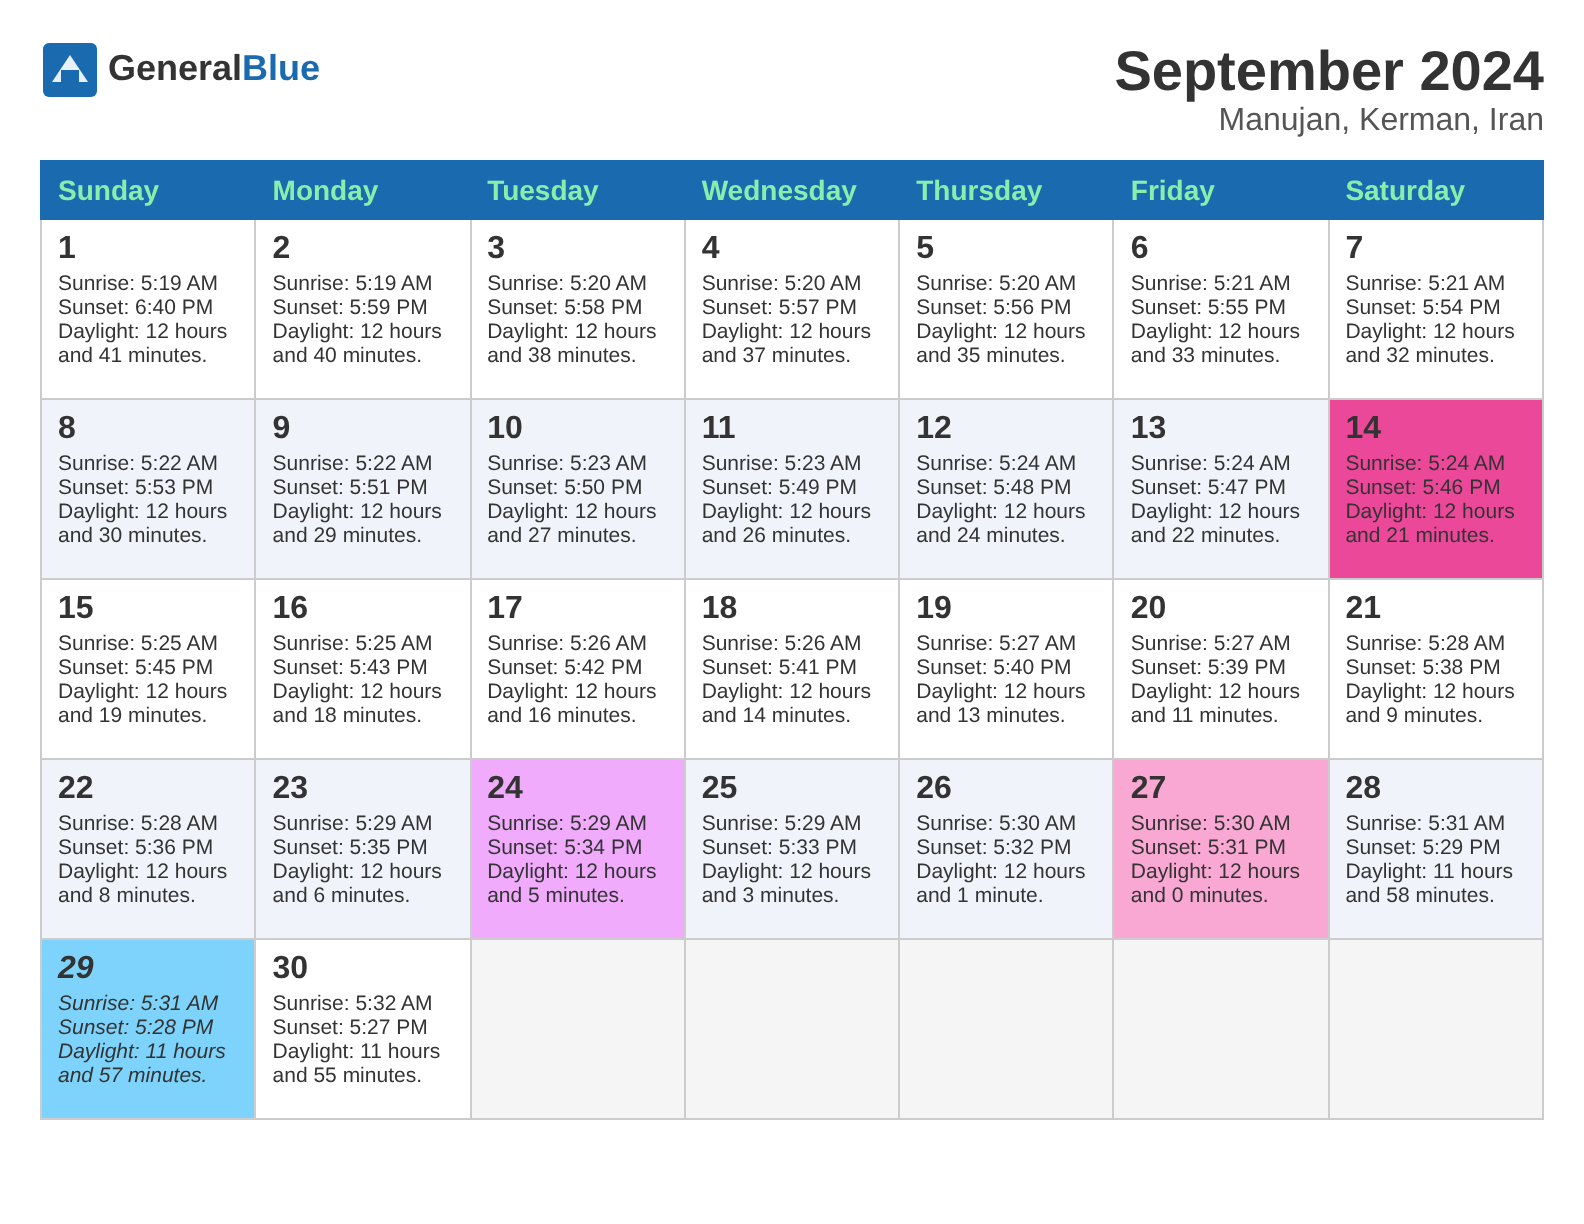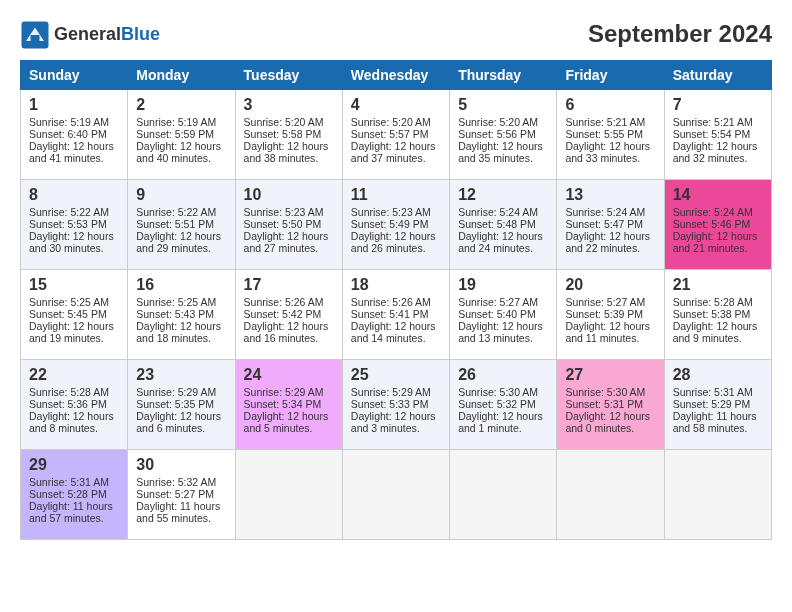--- a/index.html
+++ b/index.html
@@ -37,35 +37,35 @@
       color: #1a6ab0;
     }
     .logo-icon {
       width: 30px;
       height: 30px;
     }
     .title-block {
       text-align: right;
     }
     .month-title {
-      font-size: 24px;
+      font-size: 28px;
       font-weight: bold;
       color: #333;
     }
     .location-title {
       font-size: 16px;
       color: #555;
     }
     table {
       width: 100%;
       border-collapse: collapse;
     }
     th {
       background-color: #1a6ab0;
-      color: #ffffff;
+      color: #86efac;
       text-align: left;
       padding: 6px 8px;
       font-size: 14px;
       font-weight: bold;
       border: 1px solid #1a6ab0;
     }
     td {
       vertical-align: top;
       padding: 6px 8px;
       font-size: 10.5px;
@@ -98,20 +98,21 @@
       <polygon points="8,28 20,10 32,28" fill="white" opacity="0.9"></polygon>
       <rect x="14" y="20" width="12" height="8" fill="#1a6ab0"></rect>
     </svg>
     <div class="logo-text">
       <span class="logo-general">General</span>
       <span class="logo-blue">Blue</span>
     </div>
   </div>
   <div class="title-block">
     <div class="month-title">September 2024</div>
+    <div class="location-title">Manujan, Kerman, Iran</div>
   </div>
 </div>
 
 <table>
   <thead>
     <tr>
       <th>Sunday</th>
       <th>Monday</th>
       <th>Tuesday</th>
       <th>Wednesday</th>
@@ -291,21 +292,21 @@
         <span>Daylight: 12 hours and 0 minutes.</span>
       </td>
         <td style="background: rgb(240, 244, 250);">
         <span class="day-num">28</span>
         <span>Sunrise: 5:31 AM</span><br>
         <span>Sunset: 5:29 PM</span><br>
         <span>Daylight: 11 hours and 58 minutes.</span>
       </td>
       </tr>
       <tr>
-        <td style="background: #c4b5fd;">
+        <td style="background: #7dd3fc; font-style: italic;">
         <span class="day-num">29</span>
         <span>Sunrise: 5:31 AM</span><br>
         <span>Sunset: 5:28 PM</span><br>
         <span>Daylight: 11 hours and 57 minutes.</span>
       </td>
         <td style="background: rgb(255, 255, 255);">
         <span class="day-num">30</span>
         <span>Sunrise: 5:32 AM</span><br>
         <span>Sunset: 5:27 PM</span><br>
         <span>Daylight: 11 hours and 55 minutes.</span>

